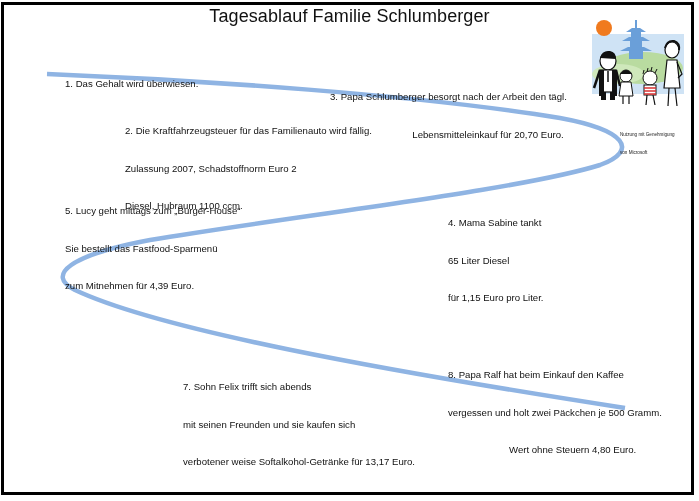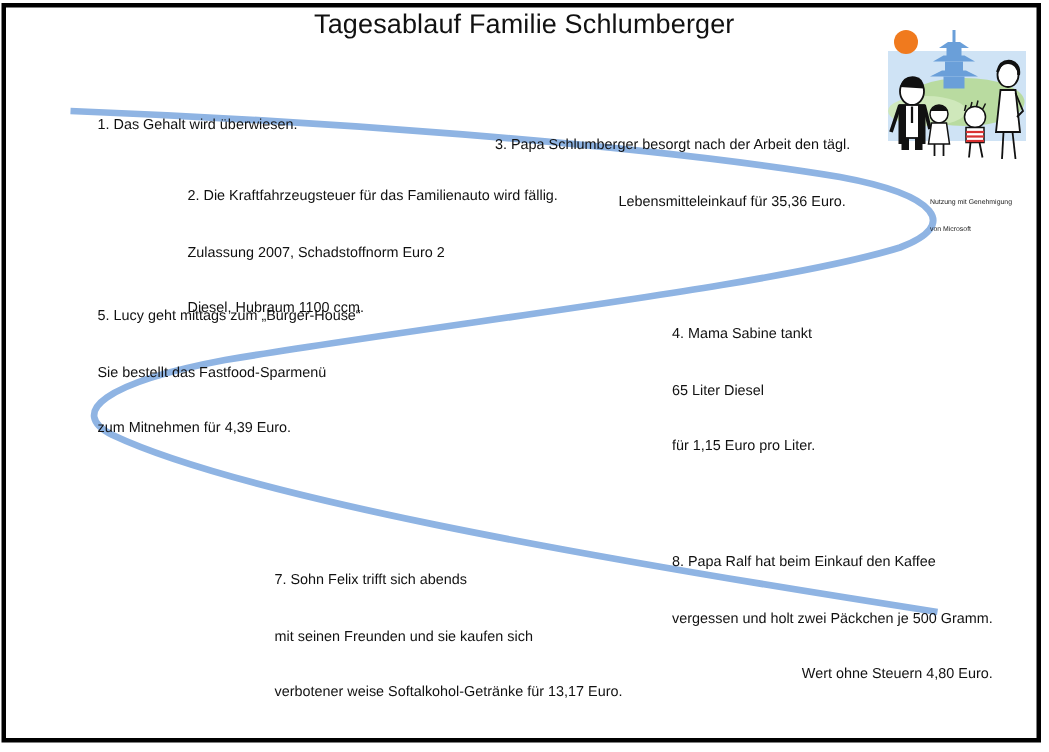--- a/index.html
+++ b/index.html
@@ -83,21 +83,21 @@
            C 70 255, 45 275, 75 290
            C 160 330, 380 370, 625 408" fill="none" stroke="#8fb4e3" stroke-width="4.5" stroke-linecap="butt" stroke-linejoin="round"></path>
 </svg>
 
 <div class="event" style="left:65px; top:53px;">
   <span class="line">1. Das Gehalt wird überwiesen.</span>
 </div>
 
 <div class="event right" style="left:330px; top:66px;">
   <span class="line">3. Papa Schlumberger besorgt nach der Arbeit den tägl.</span>
-  <span class="line" style="padding-right:3px;">Lebensmitteleinkauf für 35,36 Euro.</span>
+  <span class="line" style="padding-right:3px;">Lebensmitteleinkauf für 20,70 Euro.</span>
 </div>
 
 <div class="event" style="left:125px; top:100px;">
   <span class="line">2. Die Kraftfahrzeugsteuer für das Familienauto wird fällig.</span>
   <span class="line">Zulassung 2007, Schadstoffnorm Euro 2</span>
   <span class="line">Diesel, Hubraum 1100 ccm.</span>
 </div>
 
 <div class="event" style="left:65px; top:180px;">
   <span class="line">5. Lucy geht mittags zum „Burger-House“</span>
@@ -110,21 +110,21 @@
   <span class="line">65 Liter Diesel</span>
   <span class="line">für 1,15 Euro pro Liter.</span>
 </div>
 
 <div class="event" style="left:125px; top:282px;">
 </div>
 
 <div class="event" style="left:448px; top:344px;">
   <span class="line">8. Papa Ralf hat beim Einkauf den Kaffee</span>
   <span class="line">vergessen und holt zwei Päckchen je 500 Gramm.</span>
-  <span class="line" style="padding-left:61px;text-align:right;">Wert ohne Steuern 4,80 Euro.</span>
+  <span class="line" style="padding-left:61px;">Wert ohne Steuern 4,80 Euro.</span>
 </div>
 
 <div class="event" style="left:183px; top:356px;">
   <span class="line">7. Sohn Felix trifft sich abends</span>
   <span class="line">mit seinen Freunden und sie kaufen sich</span>
   <span class="line">verbotener weise Softalkohol-Getränke für 13,17 Euro.</span>
 </div>
 
 <svg class="clipart" viewBox="0 0 100 96" xmlns="http://www.w3.org/2000/svg">
 

